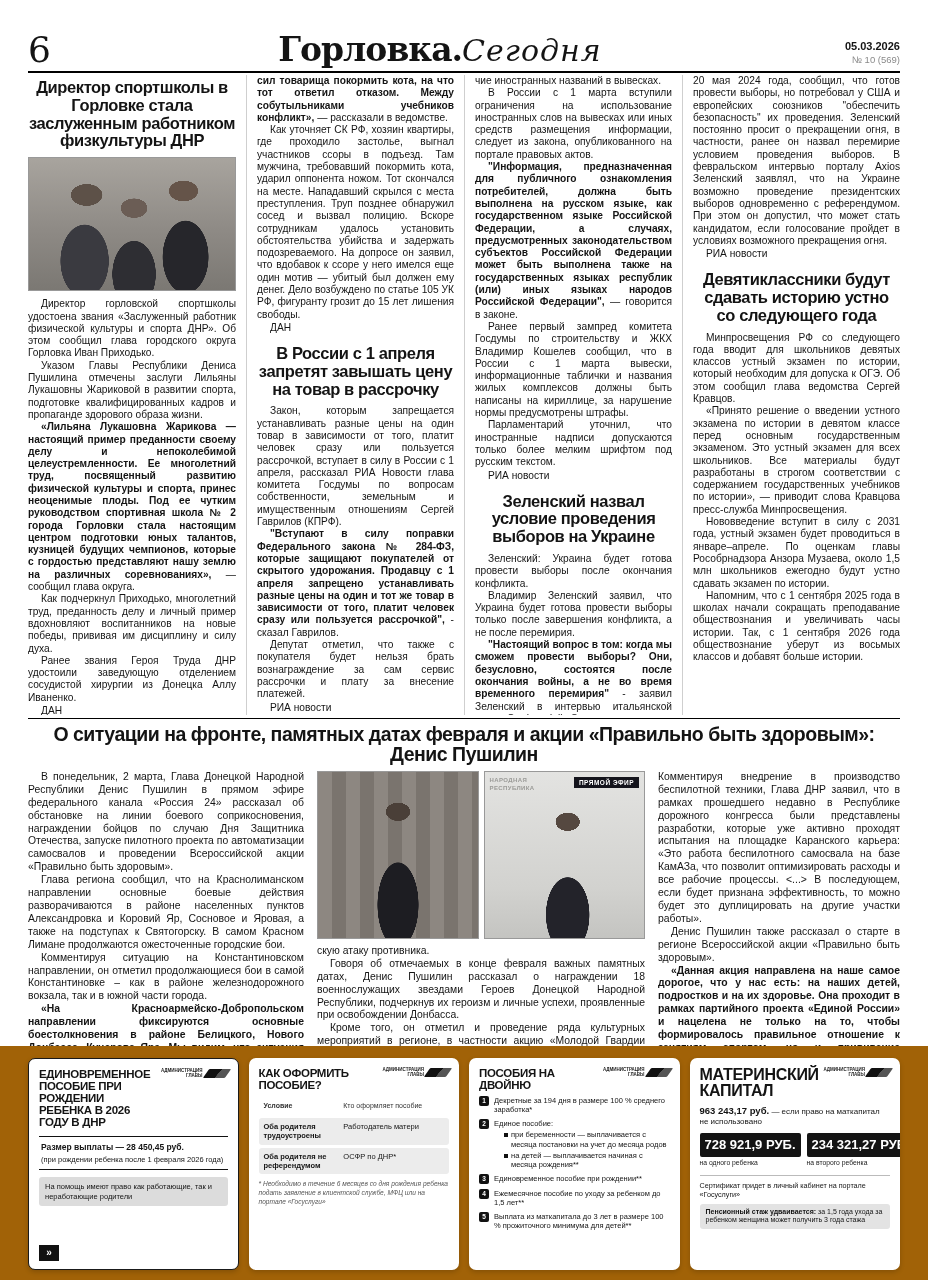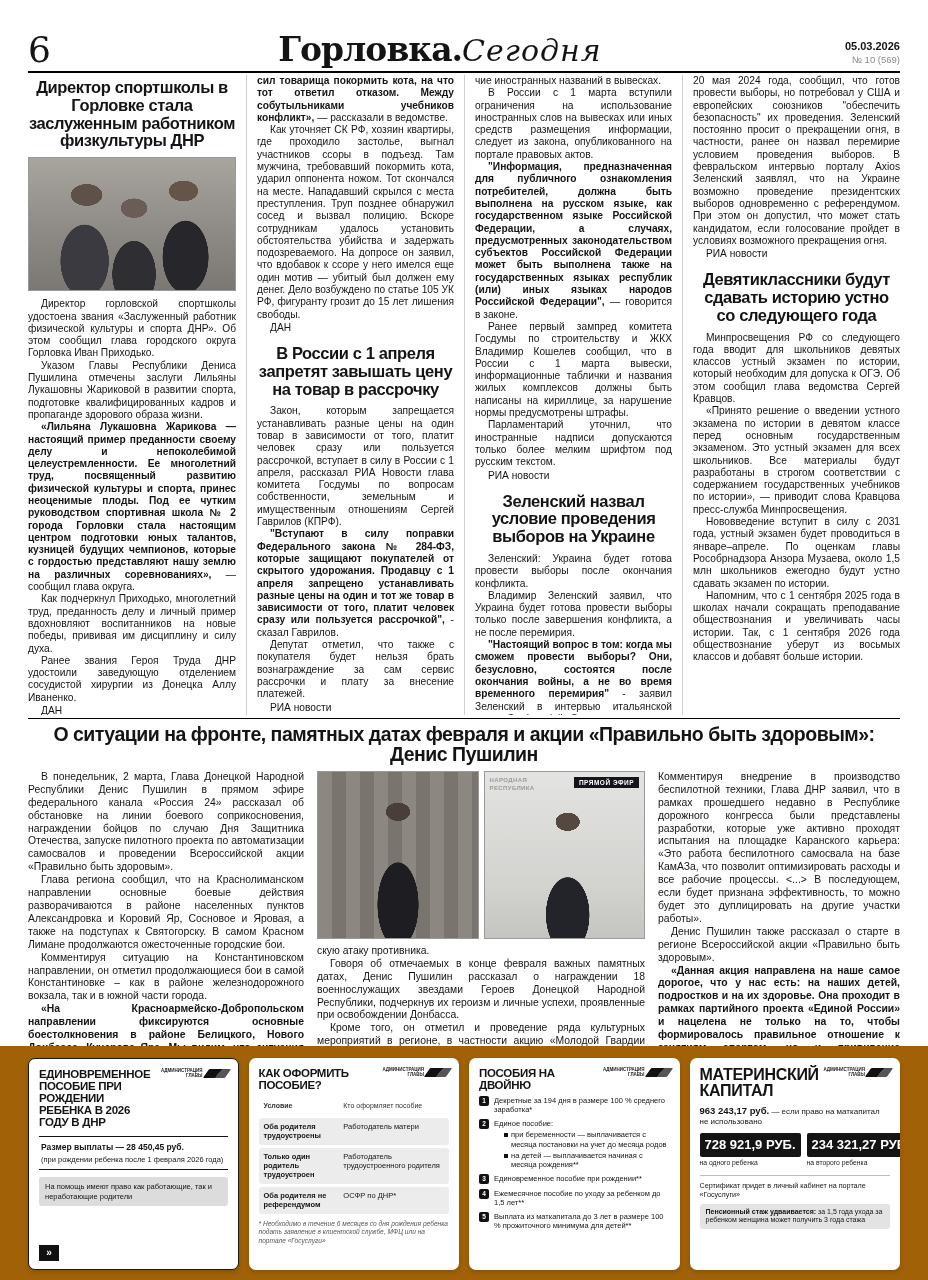--- a/index.html
+++ b/index.html
@@ -240,24 +240,20 @@
         <div class="btable">
           <div class="trow hdr">
             <div class="c1">Условие</div>
             <div>Кто оформляет пособие</div>
           </div>
           <div class="trow data">
             <div class="c1">Оба родителя трудоустроены</div>
             <div>Работодатель матери</div>
           </div>
           <div class="trow data">
-            <div class="c1">Только один родитель трудоустроен</div>
-            <div>Работодатель трудоустроенного родителя</div>
-          </div>
-          <div class="trow data">
             <div class="c1">Оба родителя не референдумом</div>
             <div>ОСФР по ДНР*</div>
           </div>
         </div>
         <div class="fnote">* Необходимо в течение 6 месяцев со дня рождения ребенка подать заявление в клиентской службе, МФЦ или на портале «Госуслуги»</div>
       </div>
 
       <div class="card">
         <div class="card-head">
           <div class="card-title">ПОСОБИЯ НА ДВОЙНЮ</div>

